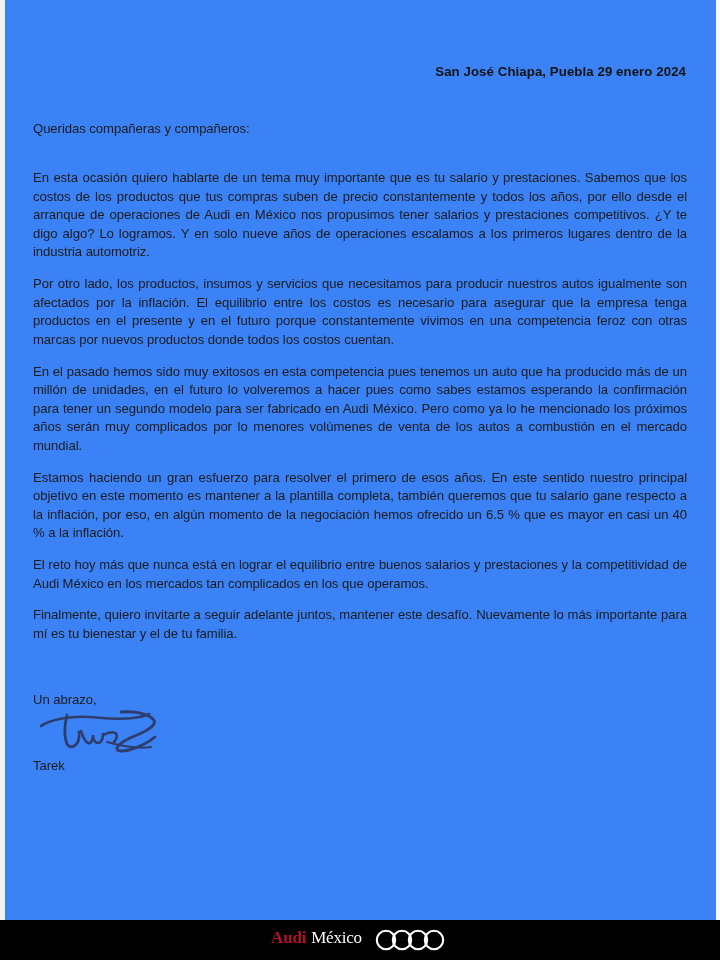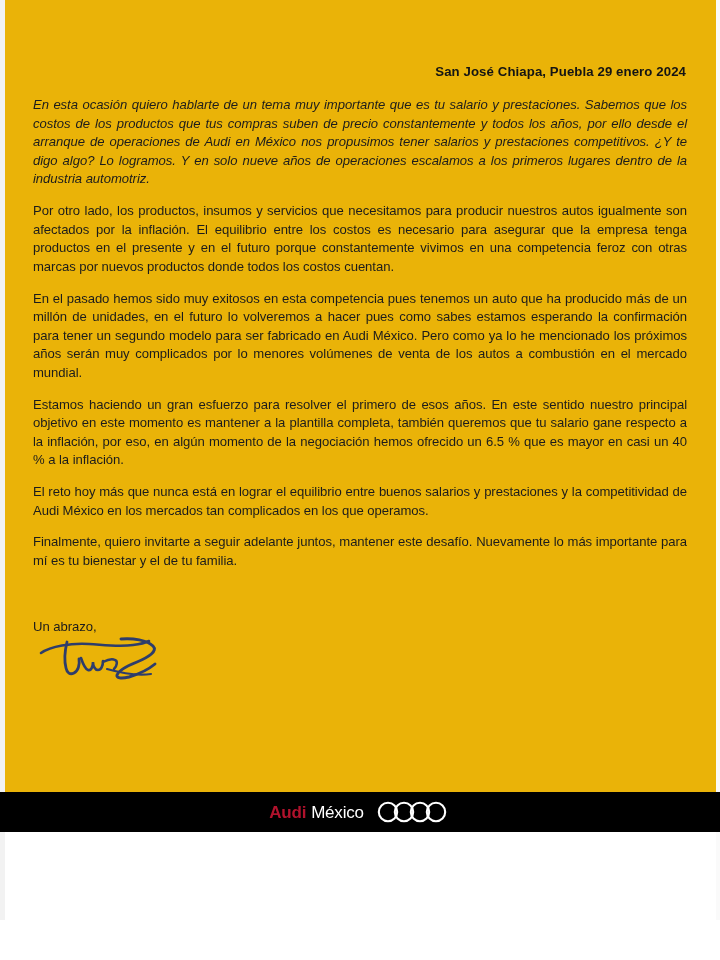--- a/index.html
+++ b/index.html
@@ -13,22 +13,22 @@
     background: #ffffff;
     font-family: "Liberation Sans", "DejaVu Sans", sans-serif;
     color: #1a1a1a;
     overflow: hidden;
     position: relative;
   }
 
   .page {
     position: relative;
     width: 720px;
-    height: 832px;
-    background: #eab308;
+    height: 960px;
+    background: #3b82f6;
     box-sizing: border-box;
   }
 
   
   .edge-strip-left {
     position: absolute;
     left: 0;
     top: 0;
     width: 5px;
     height: 920px;
@@ -71,22 +71,21 @@
     font-size: 13.1px;
     line-height: 18.6px;
     text-align: justify;
     color: #1c1c1c;
     margin-top: 2px;
     letter-spacing: -0.05px;
     -webkit-hyphens: none;
     hyphens: none;
   }
   .para.first {
-    margin-top: 17px;
-    font-style: italic;
+    margin-top: 33px;
   }
 
   .closing-block {
     margin-top: 48px;
   }
   .closing-line {
     font-size: 13.1px;
     color: #1c1c1c;
     letter-spacing: -0.05px;
   }
@@ -114,22 +113,23 @@
     bottom: 0;
     width: 720px;
     height: 40px;
     background: #000000;
     display: flex;
     align-items: center;
     justify-content: center;
   }
   .brand {
     display: flex;
-    align-items: center;
+    align-items: flex-start;
     gap: 13px;
+    font-family: Liberation Serif, serif;
   }
   .brand-wordmark {
     font-size: 17px;
     font-weight: bold;
     letter-spacing: -0.2px;
     line-height: 1;
     white-space: nowrap;
   }
   .brand-audi {
     color: #b0122c;
@@ -148,20 +148,21 @@
 
 <div class="page">
 
   <div class="edge-strip-left"></div>
   <div class="edge-strip-right"></div>
 
   <div class="letter-body">
 
     <div class="dateline">San José Chiapa, Puebla 29 enero 2024</div>
 
+    <div class="salutation">Queridas compañeras y compañeros:</div>
 
     <p class="para first">En esta ocasión quiero hablarte de un tema muy importante que es tu salario y prestaciones. Sabemos que los costos de los productos que tus compras suben de precio constantemente y todos los años, por ello desde el arranque de operaciones de Audi en México nos propusimos tener salarios y prestaciones competitivos. ¿Y te digo algo? Lo logramos. Y en solo nueve años de operaciones escalamos a los primeros lugares dentro de la industria automotriz.</p>
 
     <p class="para">Por otro lado, los productos, insumos y servicios que necesitamos para producir nuestros autos igualmente son afectados por la inflación. El equilibrio entre los costos es necesario para asegurar que la empresa tenga productos en el presente y en el futuro porque constantemente vivimos en una competencia feroz con otras marcas por nuevos productos donde todos los costos cuentan.</p>
 
     <p class="para">En el pasado hemos sido muy exitosos en esta competencia pues tenemos un auto que ha producido más de un millón de unidades, en el futuro lo volveremos a hacer pues como sabes estamos esperando la confirmación para tener un segundo modelo para ser fabricado en Audi México. Pero como ya lo he mencionado los próximos años serán muy complicados por lo menores volúmenes de venta de los autos a combustión en el mercado mundial.</p>
 
     <p class="para">Estamos haciendo un gran esfuerzo para resolver el primero de esos años. En este sentido nuestro principal objetivo en este momento es mantener a la plantilla completa, también queremos que tu salario gane respecto a la inflación, por eso, en algún momento de la negociación hemos ofrecido un 6.5 % que es mayor en casi un 40 % a la inflación.</p>
 
     <p class="para">El reto hoy más que nunca está en lograr el equilibrio entre buenos salarios y prestaciones y la competitividad de Audi México en los mercados tan complicados en los que operamos.</p>
@@ -178,20 +179,21 @@
         <svg width="150" height="48" viewBox="0 0 150 48" fill="none">
           <path d="M4 17 C14 10, 34 7, 52 8 C68 9, 82 11, 96 9 C104 8, 110 6, 112 5" stroke="#2e3d6b" stroke-width="2.6" stroke-linecap="round" fill="none"></path>
           <path d="M30 6 C28 14, 27 24, 29 32 C30 37, 33 39, 37 37 C41 35, 43 29, 42 23" stroke="#2e3d6b" stroke-width="2.8" stroke-linecap="round" fill="none"></path>
           <path d="M44 22 C46 28, 48 33, 51 34 C54 35, 56 31, 56 26 C56 30, 58 34, 61 34 C64 34, 66 30, 66 25" stroke="#2e3d6b" stroke-width="2.6" stroke-linecap="round" fill="none"></path>
           <path d="M66 26 C70 24, 74 22, 78 24 C81 25, 80 30, 77 33" stroke="#2e3d6b" stroke-width="2.5" stroke-linecap="round" fill="none"></path>
           <path d="M84 3 C96 2, 110 4, 116 10 C121 15, 112 21, 100 26 C90 30, 82 34, 80 39 C79 42, 84 43, 92 41 C102 38, 112 33, 118 28" stroke="#2e3d6b" stroke-width="2.9" stroke-linecap="round" fill="none"></path>
           <path d="M70 33 C84 37, 100 40, 114 38" stroke="#2e3d6b" stroke-width="2.2" stroke-linecap="round" fill="none"></path>
         </svg>
       </div>
 
+      <div class="signer-name">Tarek</div>
     </div>
 
   </div>
 
   <div class="footer-bar">
     <div class="brand">
       <div class="brand-wordmark">
         <span class="brand-audi">Audi</span><span class="brand-mexico">México</span>
       </div>
       <svg class="rings" width="74" height="22" viewBox="0 0 74 22">

